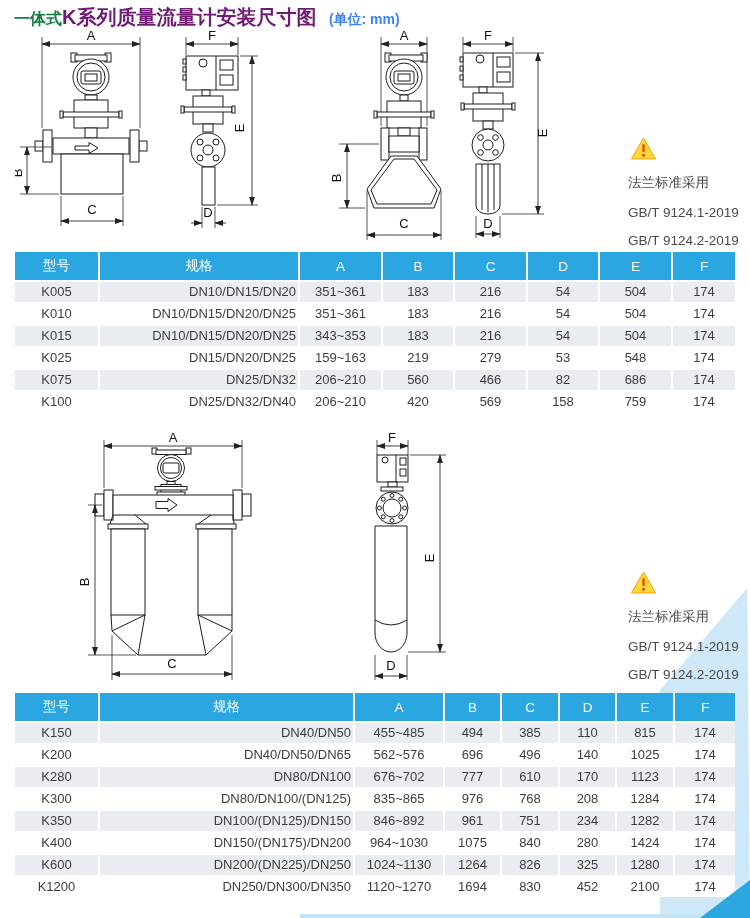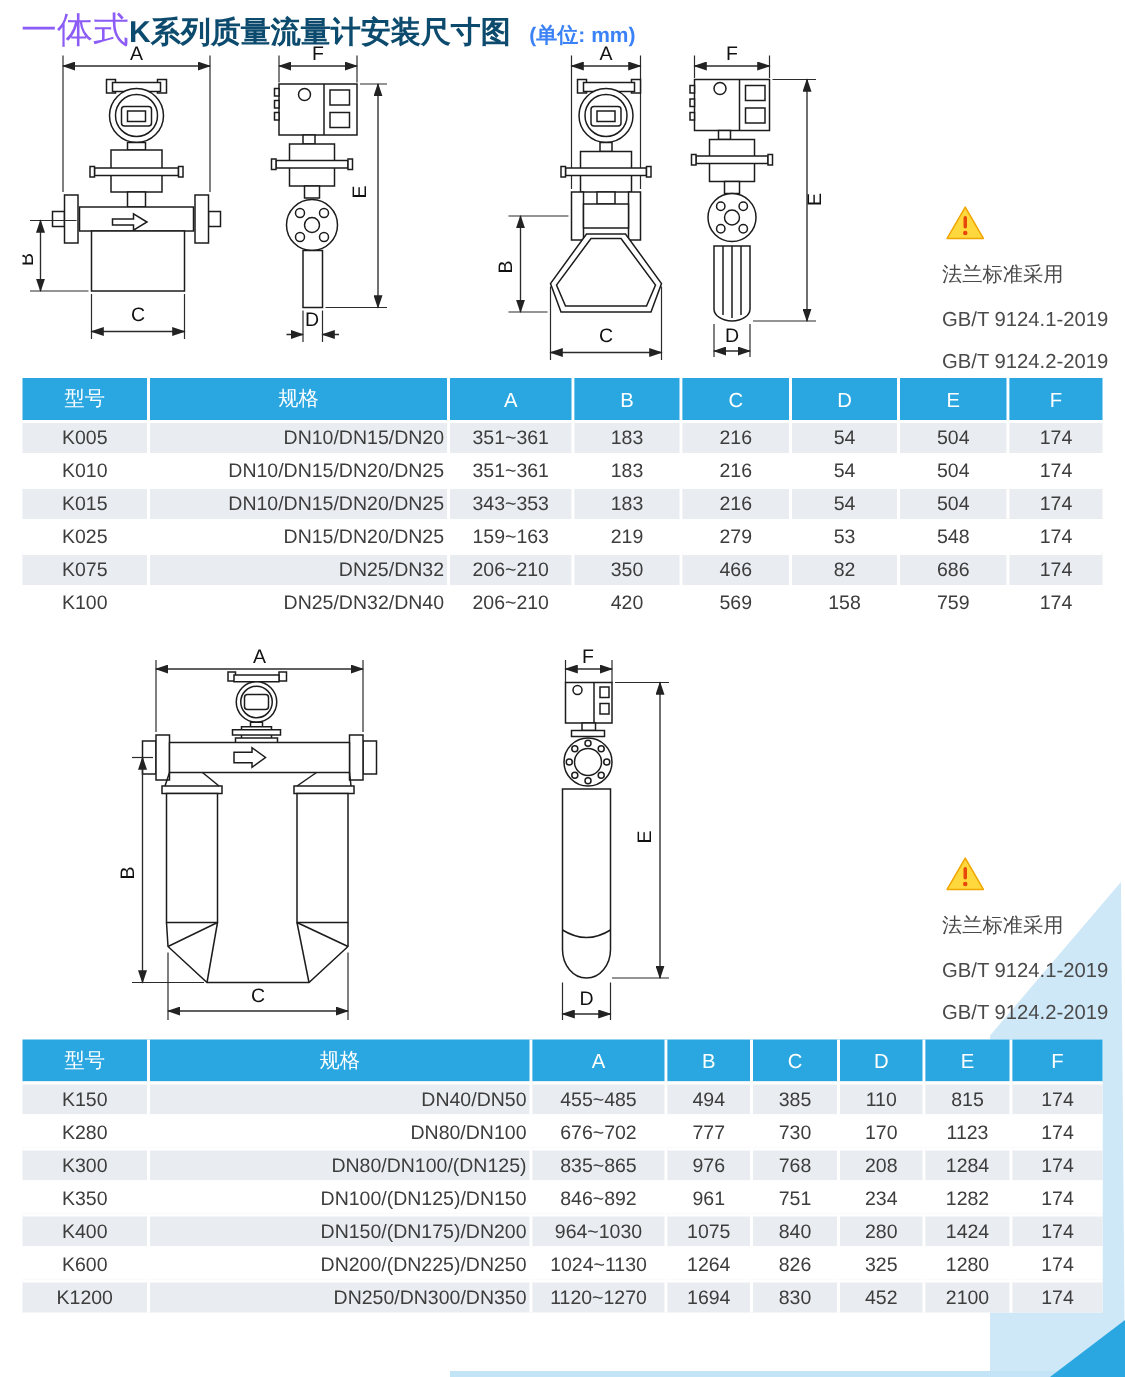--- a/index.html
+++ b/index.html
@@ -6,22 +6,22 @@
   .page{position:relative;width:750px;height:918px;background:#fff;overflow:hidden;
         font-family:"Liberation Sans","DejaVu Sans",sans-serif;}
   
   .deco-wedge{position:absolute;top:588px;right:0;width:90px;height:330px;background:#cfe8f8;
               clip-path:polygon(97% 0,0 31%,0 100%,100% 100%);z-index:0;}
   .deco-corner{position:absolute;right:0;bottom:0;width:50px;height:38px;background:#2aa7e0;
                clip-path:polygon(100% 0,0 100%,100% 100%);z-index:3;}
   .deco-strip{position:absolute;left:300px;right:0;bottom:0;height:4px;background:#c3e4f6;z-index:2;}
   
   .title{position:absolute;left:14px;top:4px;white-space:nowrap;z-index:2;}
-  .t-red{color:#8b5cf6;font-weight:normal;font-size:24px;}
-  .t-navy{color:#0c4a6e;font-weight:bold;font-size:20px;}
+  .t-red{color:#15803d;font-weight:bold;font-size:16px;}
+  .t-navy{color:#701a75;font-weight:bold;font-size:20px;}
   .t-unit{color:#3b82f6;font-size:14px;font-weight:bold;margin-left:8px;}
   
   .d{position:absolute;z-index:1;}
   .d .ln{stroke:#1c1c1c;stroke-width:1;fill:none;}
   .d .fw{stroke:#1c1c1c;stroke-width:1;fill:#fff;}
   .d .dim{stroke:#2b2b2b;stroke-width:0.9;fill:none;}
   .d .ext{stroke:#2b2b2b;stroke-width:0.8;fill:none;}
   .d text{font-size:13px;fill:#111;}
   
   .note{position:absolute;width:130px;color:#4a4a4a;font-size:13.5px;z-index:2;}
@@ -311,21 +311,21 @@
           <td>219</td>
           <td>279</td>
           <td>53</td>
           <td>548</td>
           <td>174</td>
         </tr>
         <tr>
           <td>K075</td>
           <td>DN25/DN32</td>
           <td>206~210</td>
-          <td>350</td>
+          <td>560</td>
           <td>466</td>
           <td>82</td>
           <td>686</td>
           <td>174</td>
         </tr>
         <tr>
           <td>K100</td>
           <td>DN25/DN32/DN40</td>
           <td>206~210</td>
           <td>420</td>
@@ -467,25 +467,35 @@
           <td>K150</td>
           <td>DN40/DN50</td>
           <td>455~485</td>
           <td>494</td>
           <td>385</td>
           <td>110</td>
           <td>815</td>
           <td>174</td>
         </tr>
         <tr>
+          <td>K200</td>
+          <td>DN40/DN50/DN65</td>
+          <td>562~576</td>
+          <td>696</td>
+          <td>496</td>
+          <td>140</td>
+          <td>1025</td>
+          <td>174</td>
+        </tr>
+        <tr>
           <td>K280</td>
           <td>DN80/DN100</td>
           <td>676~702</td>
           <td>777</td>
-          <td>730</td>
+          <td>610</td>
           <td>170</td>
           <td>1123</td>
           <td>174</td>
         </tr>
         <tr>
           <td>K300</td>
           <td>DN80/DN100/(DN125)</td>
           <td>835~865</td>
           <td>976</td>
           <td>768</td>

